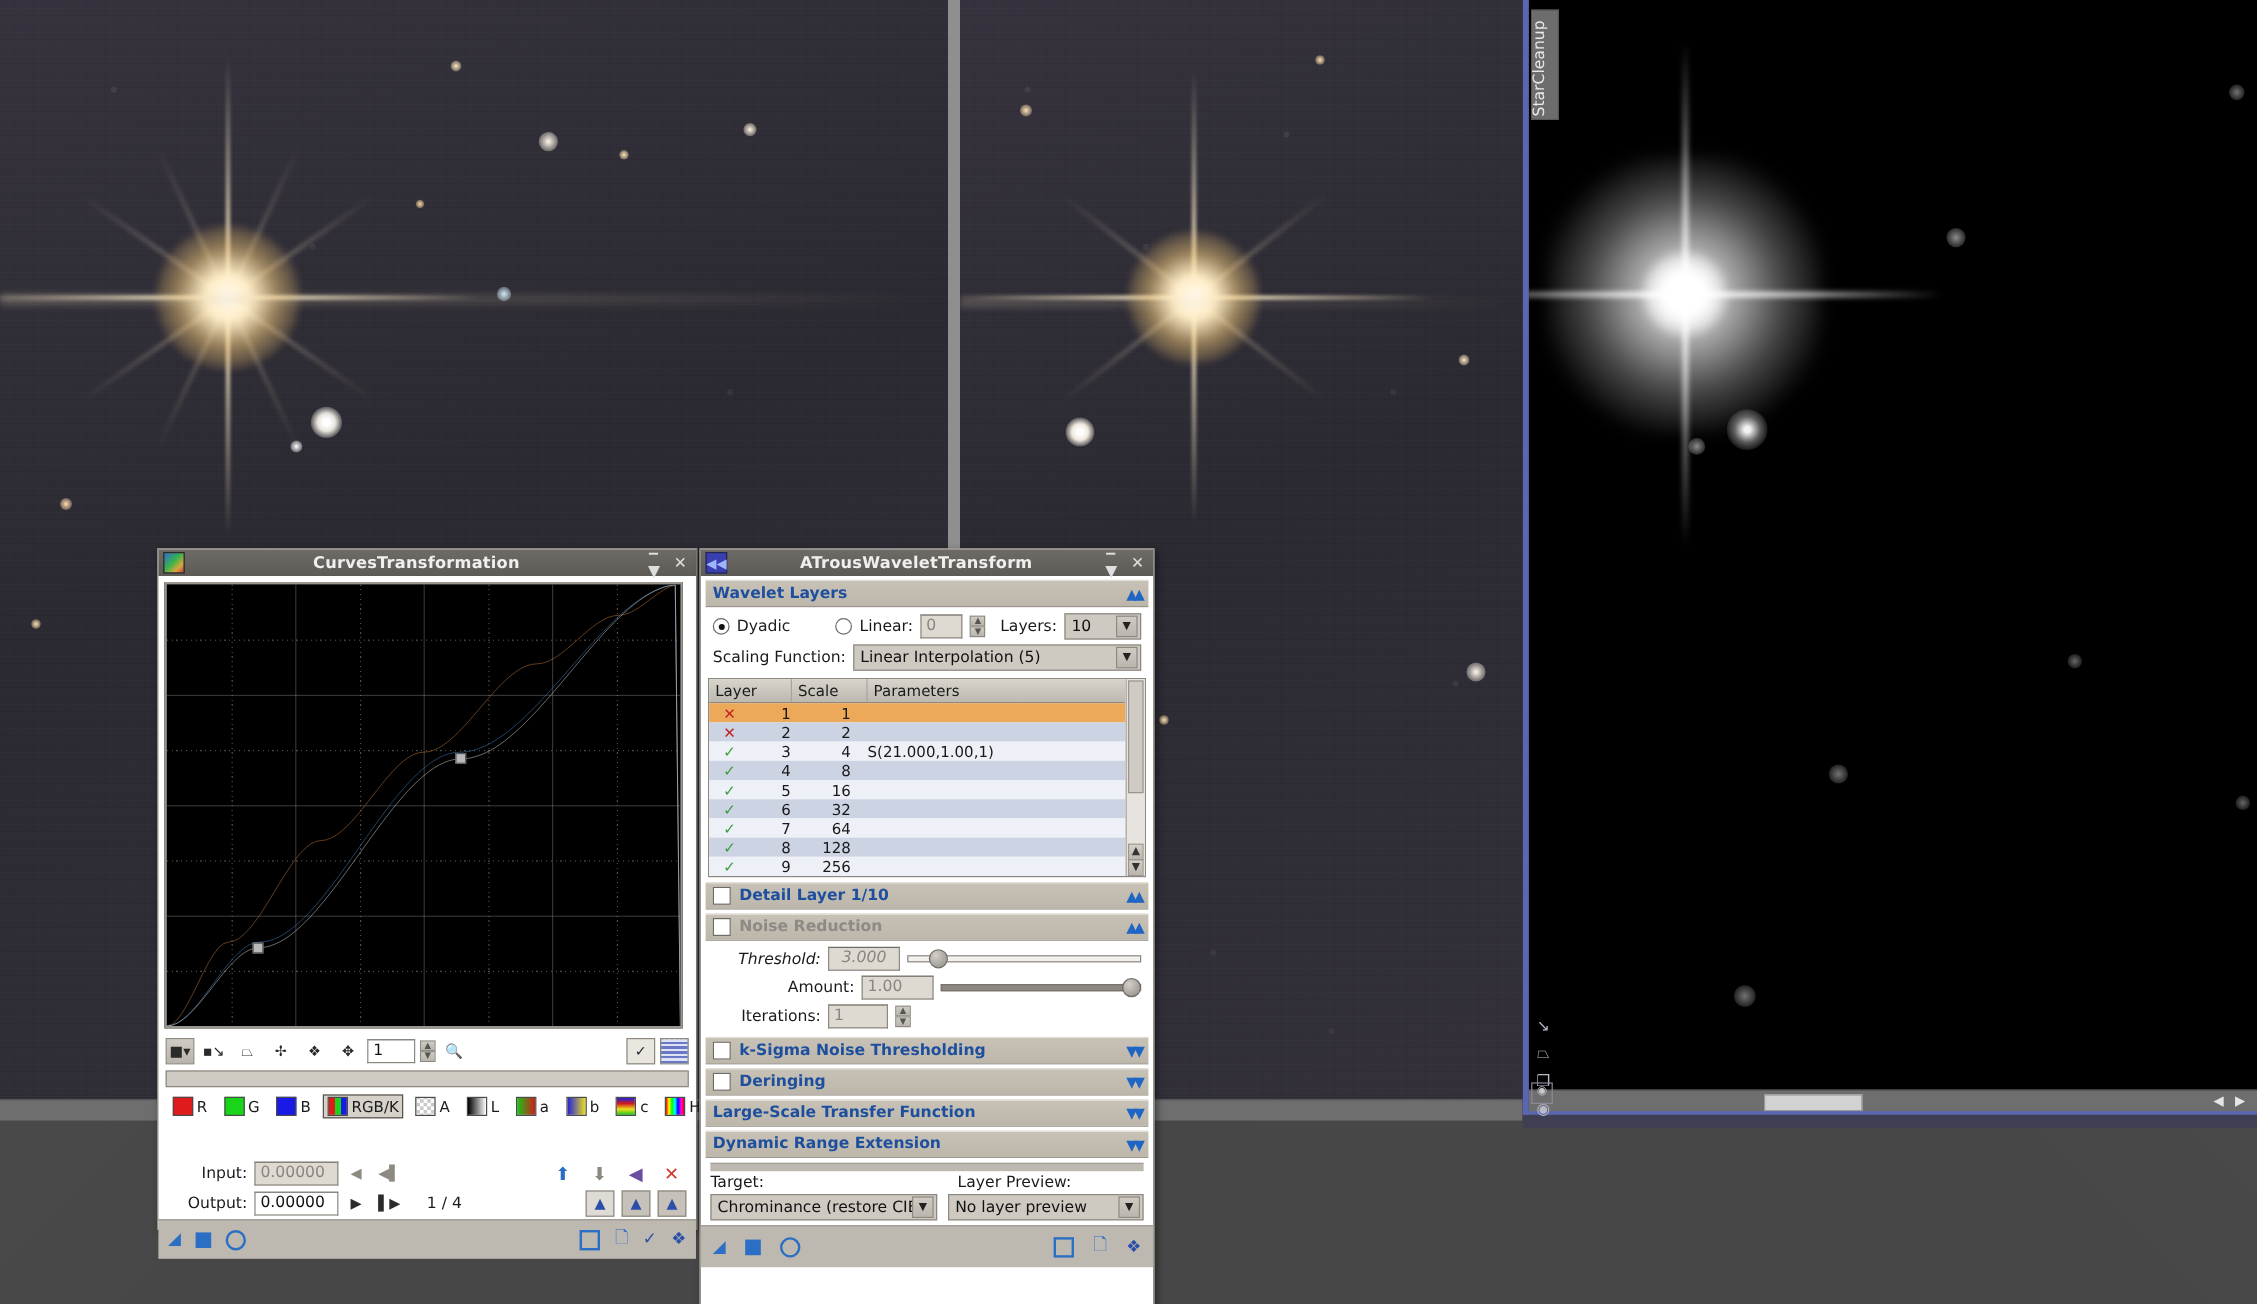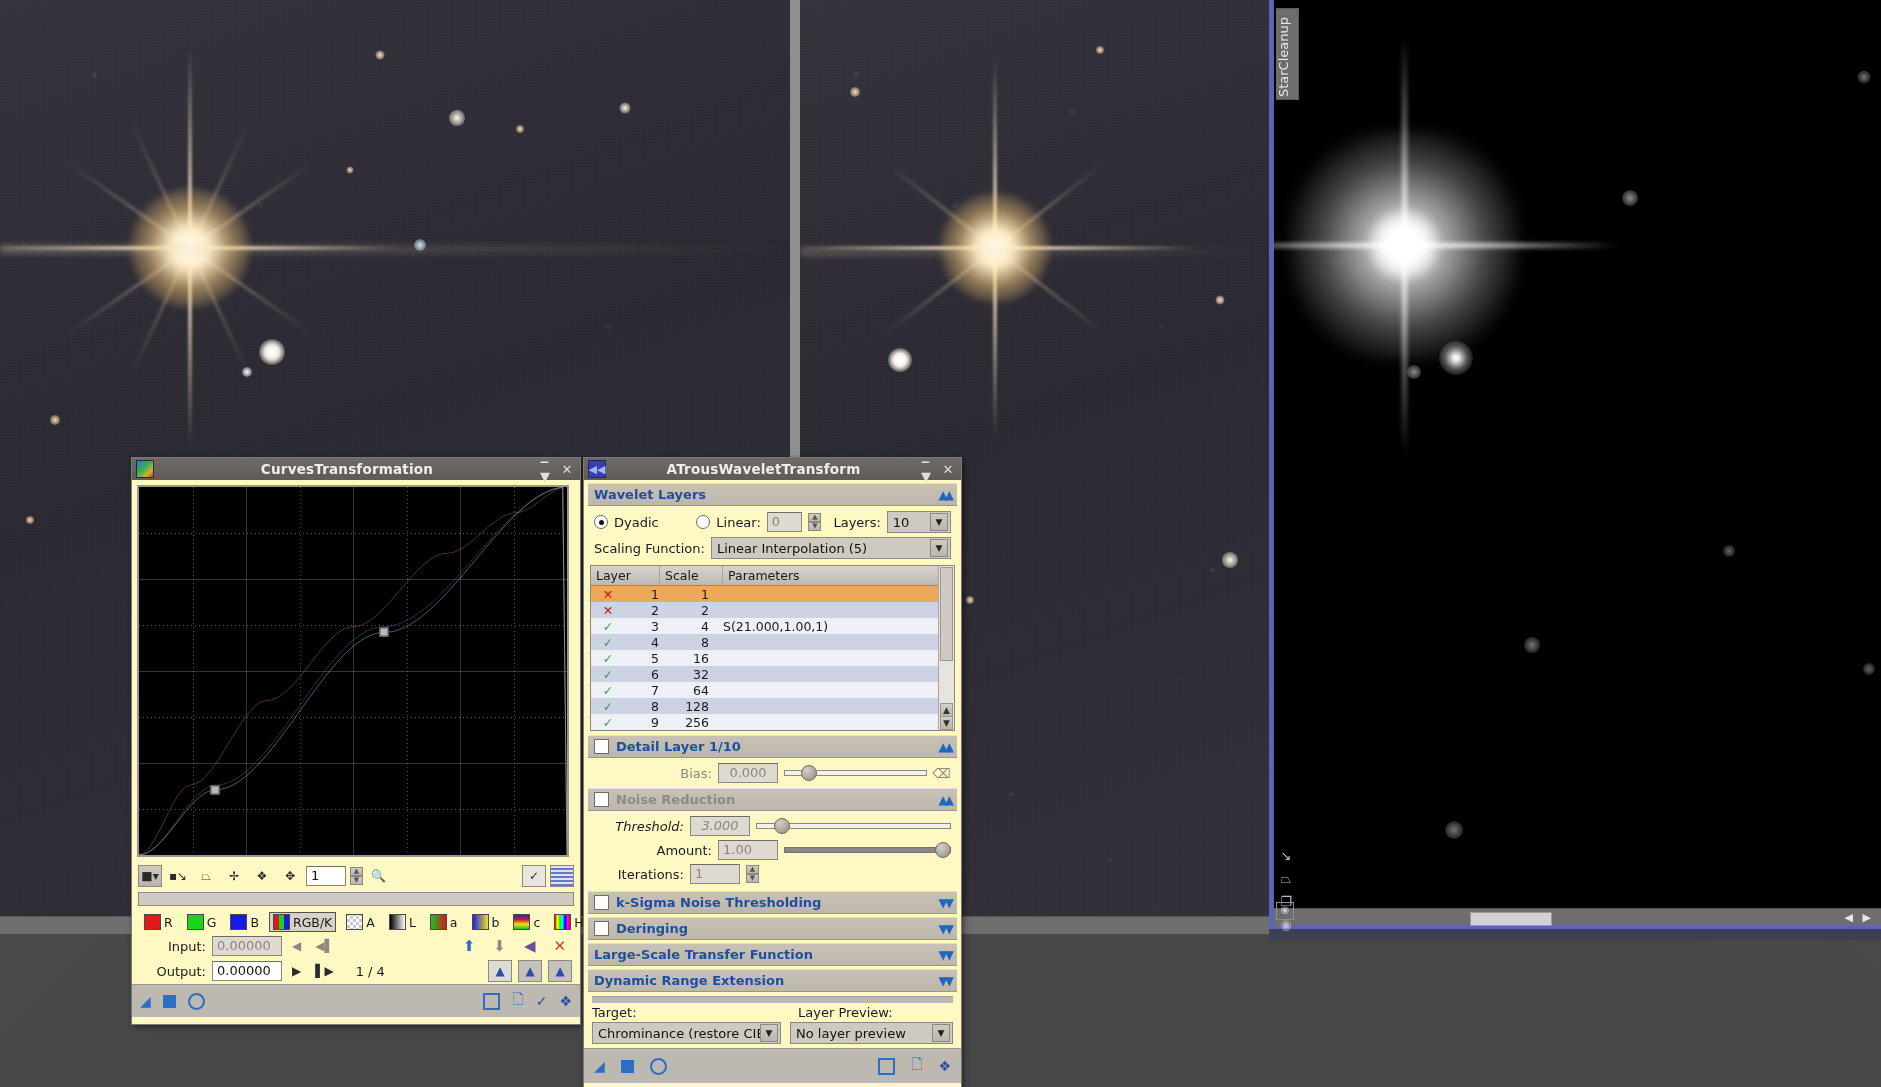--- a/index.html
+++ b/index.html
@@ -59,21 +59,21 @@
     position:absolute;background:#6d6d6d;color:#e8e8e8;
     font-size:13px;text-align:center;border:1px solid #5a5a5a;border-left:none;
   }
   .vtab span{
     display:block;writing-mode:vertical-rl;transform:rotate(180deg);
     padding:8px 0;white-space:nowrap;
   }
 
   
   .pwin{
-    position:absolute;background:#fef9c3;
+    position:absolute;background:#ffffff;
     border:1px solid #7d7a74;
     box-shadow:2px 2px 6px rgba(0,0,0,.45);
     font-size:13px;color:#1a1a1a;
   }
   .titlebar{
     height:22px;background:linear-gradient(#6e6b66,#5e5b57);
     display:flex;align-items:center;padding:0 4px;color:#f0efee;
     font-weight:bold;font-size:13.5px;
   }
   .titlebar .tbicon{width:16px;height:16px;flex:0 0 auto;}
@@ -394,21 +394,21 @@
         <div class="chbtn">
           <span class="sw" style="background:linear-gradient(90deg,#f00,#ff0,#0f0,#0ff,#00f,#f0f,#f00);"></span>
           <span>H</span>
         </div>
         <div class="chbtn">
           <span class="sw" style="background:linear-gradient(0deg,#19c419,#ece11e,#d11b1b,#2222dd);"></span>
           <span>S</span>
         </div>
       </div>
 
-      <div class="row" style="padding:2px 8px;">
+      <div class="row" style="padding:2px 8px;margin-top:32px;">
         <div class="lbl" style="width:66px;text-align:right;">Input:</div>
         <div class="field" style="width:60px;">0.00000</div>
         <div style="color:#8d8880;font-size:12px;padding:0 4px;">◀</div>
         <div style="color:#8d8880;font-size:12px;padding:0 4px;">◀▌</div>
         <div style="flex:1"></div>
         <div style="color:#2b6fc4;font-size:15px;padding:0 6px;">⬆</div>
         <div style="color:#8d8880;font-size:15px;padding:0 6px;">⬇</div>
         <div style="color:#6a4fa0;font-size:15px;padding:0 6px;">◀</div>
         <div style="color:#d23b2f;font-size:15px;padding:0 6px;font-weight:bold;">✕</div>
       </div>
@@ -551,29 +551,20 @@
           <div class="ar" style="bottom:13px;">▲</div>
           <div class="ar" style="bottom:0;">▼</div>
         </div>
       </div>
 
       <div class="sectionbar">
         <span class="chk"></span>
         <span class="grow">Detail Layer 1/10</span>
         <span class="chev">▲▲</span>
       </div>
-      <div class="row" style="padding:2px 10px;">
-        <span class="lbl dis" style="width:118px;text-align:right;">Bias:</span>
-        <span class="field" style="width:50px;text-align:center;">0.000</span>
-        <span class="slider">
-          <span class="track"></span>
-          <span class="knob" style="left:12%;"></span>
-        </span>
-        <span style="color:#8d8880;font-size:13px;">⌫</span>
-      </div>
 
       <div class="sectionbar dis">
         <span class="chk"></span>
         <span class="grow">Noise Reduction</span>
         <span class="chev">▲▲</span>
       </div>
       <div class="row" style="padding:2px 10px;font-style:italic;">
         <span class="lbl" style="width:90px;text-align:right;">Threshold:</span>
         <span class="field" style="width:50px;text-align:center;">3.000</span>
         <span class="slider">

